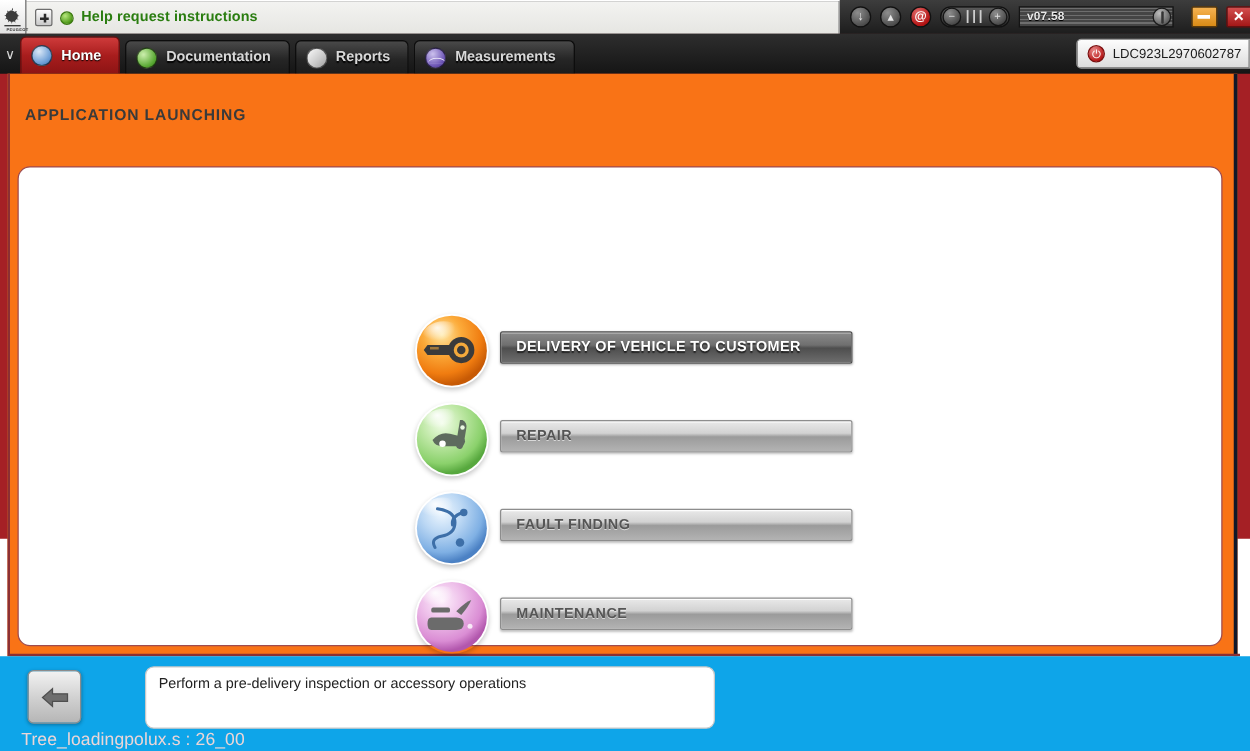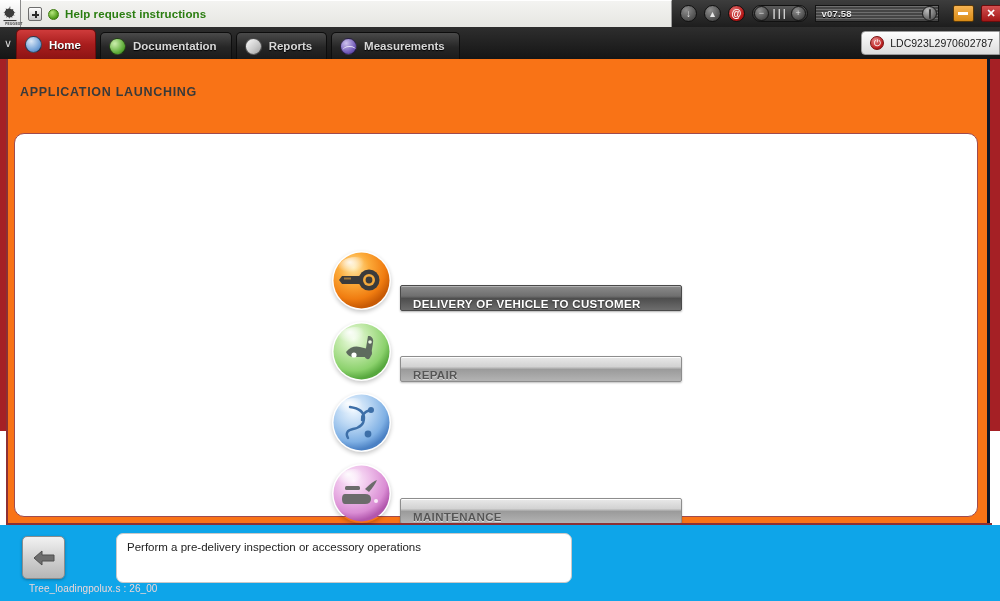--- a/index.html
+++ b/index.html
@@ -234,23 +234,22 @@
     box-shadow: 0 2px 4px rgba(0,0,0,.22);
   }
   .orb svg { position: absolute; left: 0; top: 0; }
   .bar {
     position: absolute; left: 68px; top: 14px;
     width: 282px; height: 26px;
     border-radius: 2px;
     border: 1px solid #8d8d8d;
     background: linear-gradient(#e9e9e9 0%, #d2d2d2 40%, #9b9b9b 52%, #b3b3b3 100%);
     box-shadow: inset 0 1px 0 #fdfdfd, 0 1px 2px rgba(0,0,0,.25);
-    display: flex; align-items: flex-end;
+    display: flex; align-items: center;
     padding-left: 12px;
-    margin-top: 20px;
   }
   .bar.selected {
     background: linear-gradient(#8b8b8b 0%, #6f6f6f 42%, #4e4e4e 52%, #6d6d6d 100%);
     border-color: #4a4a4a;
     box-shadow: inset 0 1px 0 rgba(255,255,255,.35), 0 1px 2px rgba(0,0,0,.3);
   }
   .bar .blabel {
     font-size: 11.5px; font-weight: bold; color: #555555;
     letter-spacing: .35px; text-shadow: 0 1px 0 rgba(255,255,255,.6);
   }
@@ -276,22 +275,22 @@
   .hint-box {
     position: absolute; left: 116px; top: 8px;
     width: 456px; height: 50px;
     background: #ffffff;
     border: 1px solid #c9c9c9;
     border-radius: 7px;
     padding: 7px 10px;
     font-size: 11.5px; color: #222;
   }
   .status-line {
-    position: absolute; left: 29px; top: 583px;
-    font-size: 10px; color: #edd6d7;
+    position: absolute; left: 17px; top: 583px;
+    font-size: 14px; color: #edd6d7;
     letter-spacing: .1px;
   }
   .page-bottom-edge {
     position: absolute; left: 8px; top: 523px;
     width: 984px; height: 2px; background: #8c3034;
   }
 </style>
 </head>
 <body>
 
@@ -458,20 +457,23 @@
               <circle cx="29.5" cy="29.5" r="28" fill="url(#gB)"></circle>
               <ellipse cx="22" cy="17" rx="17" ry="12" fill="url(#glB)"></ellipse>
               <g fill="none" stroke="#3d6fa8" stroke-width="2.4" stroke-linecap="round">
                 <path d="M18 14 q14 2 14 11 0 9-11 11 -9 2-5 9"></path>
                 <path d="M38 17 q-9 3-8 10"></path>
               </g>
               <circle cx="39" cy="17" r="3" fill="#3d6fa8"></circle>
               <circle cx="36" cy="41" r="3.4" fill="#3d6fa8"></circle>
             </svg>
           </div>
+          <div class="bar">
+            <span class="blabel">FAULT FINDING</span>
+          </div>
         </div>
 
         <div class="menu-row">
           <div class="orb">
             <svg width="59" height="59" viewBox="0 0 59 59" aria-hidden="true">
               <defs>
                 <radialGradient id="gP" cx="36%" cy="27%" r="72%">
                   <stop offset="0%" stop-color="#fdf0fc"></stop>
                   <stop offset="40%" stop-color="#eec0ea"></stop>
                   <stop offset="80%" stop-color="#da8dd4"></stop>

